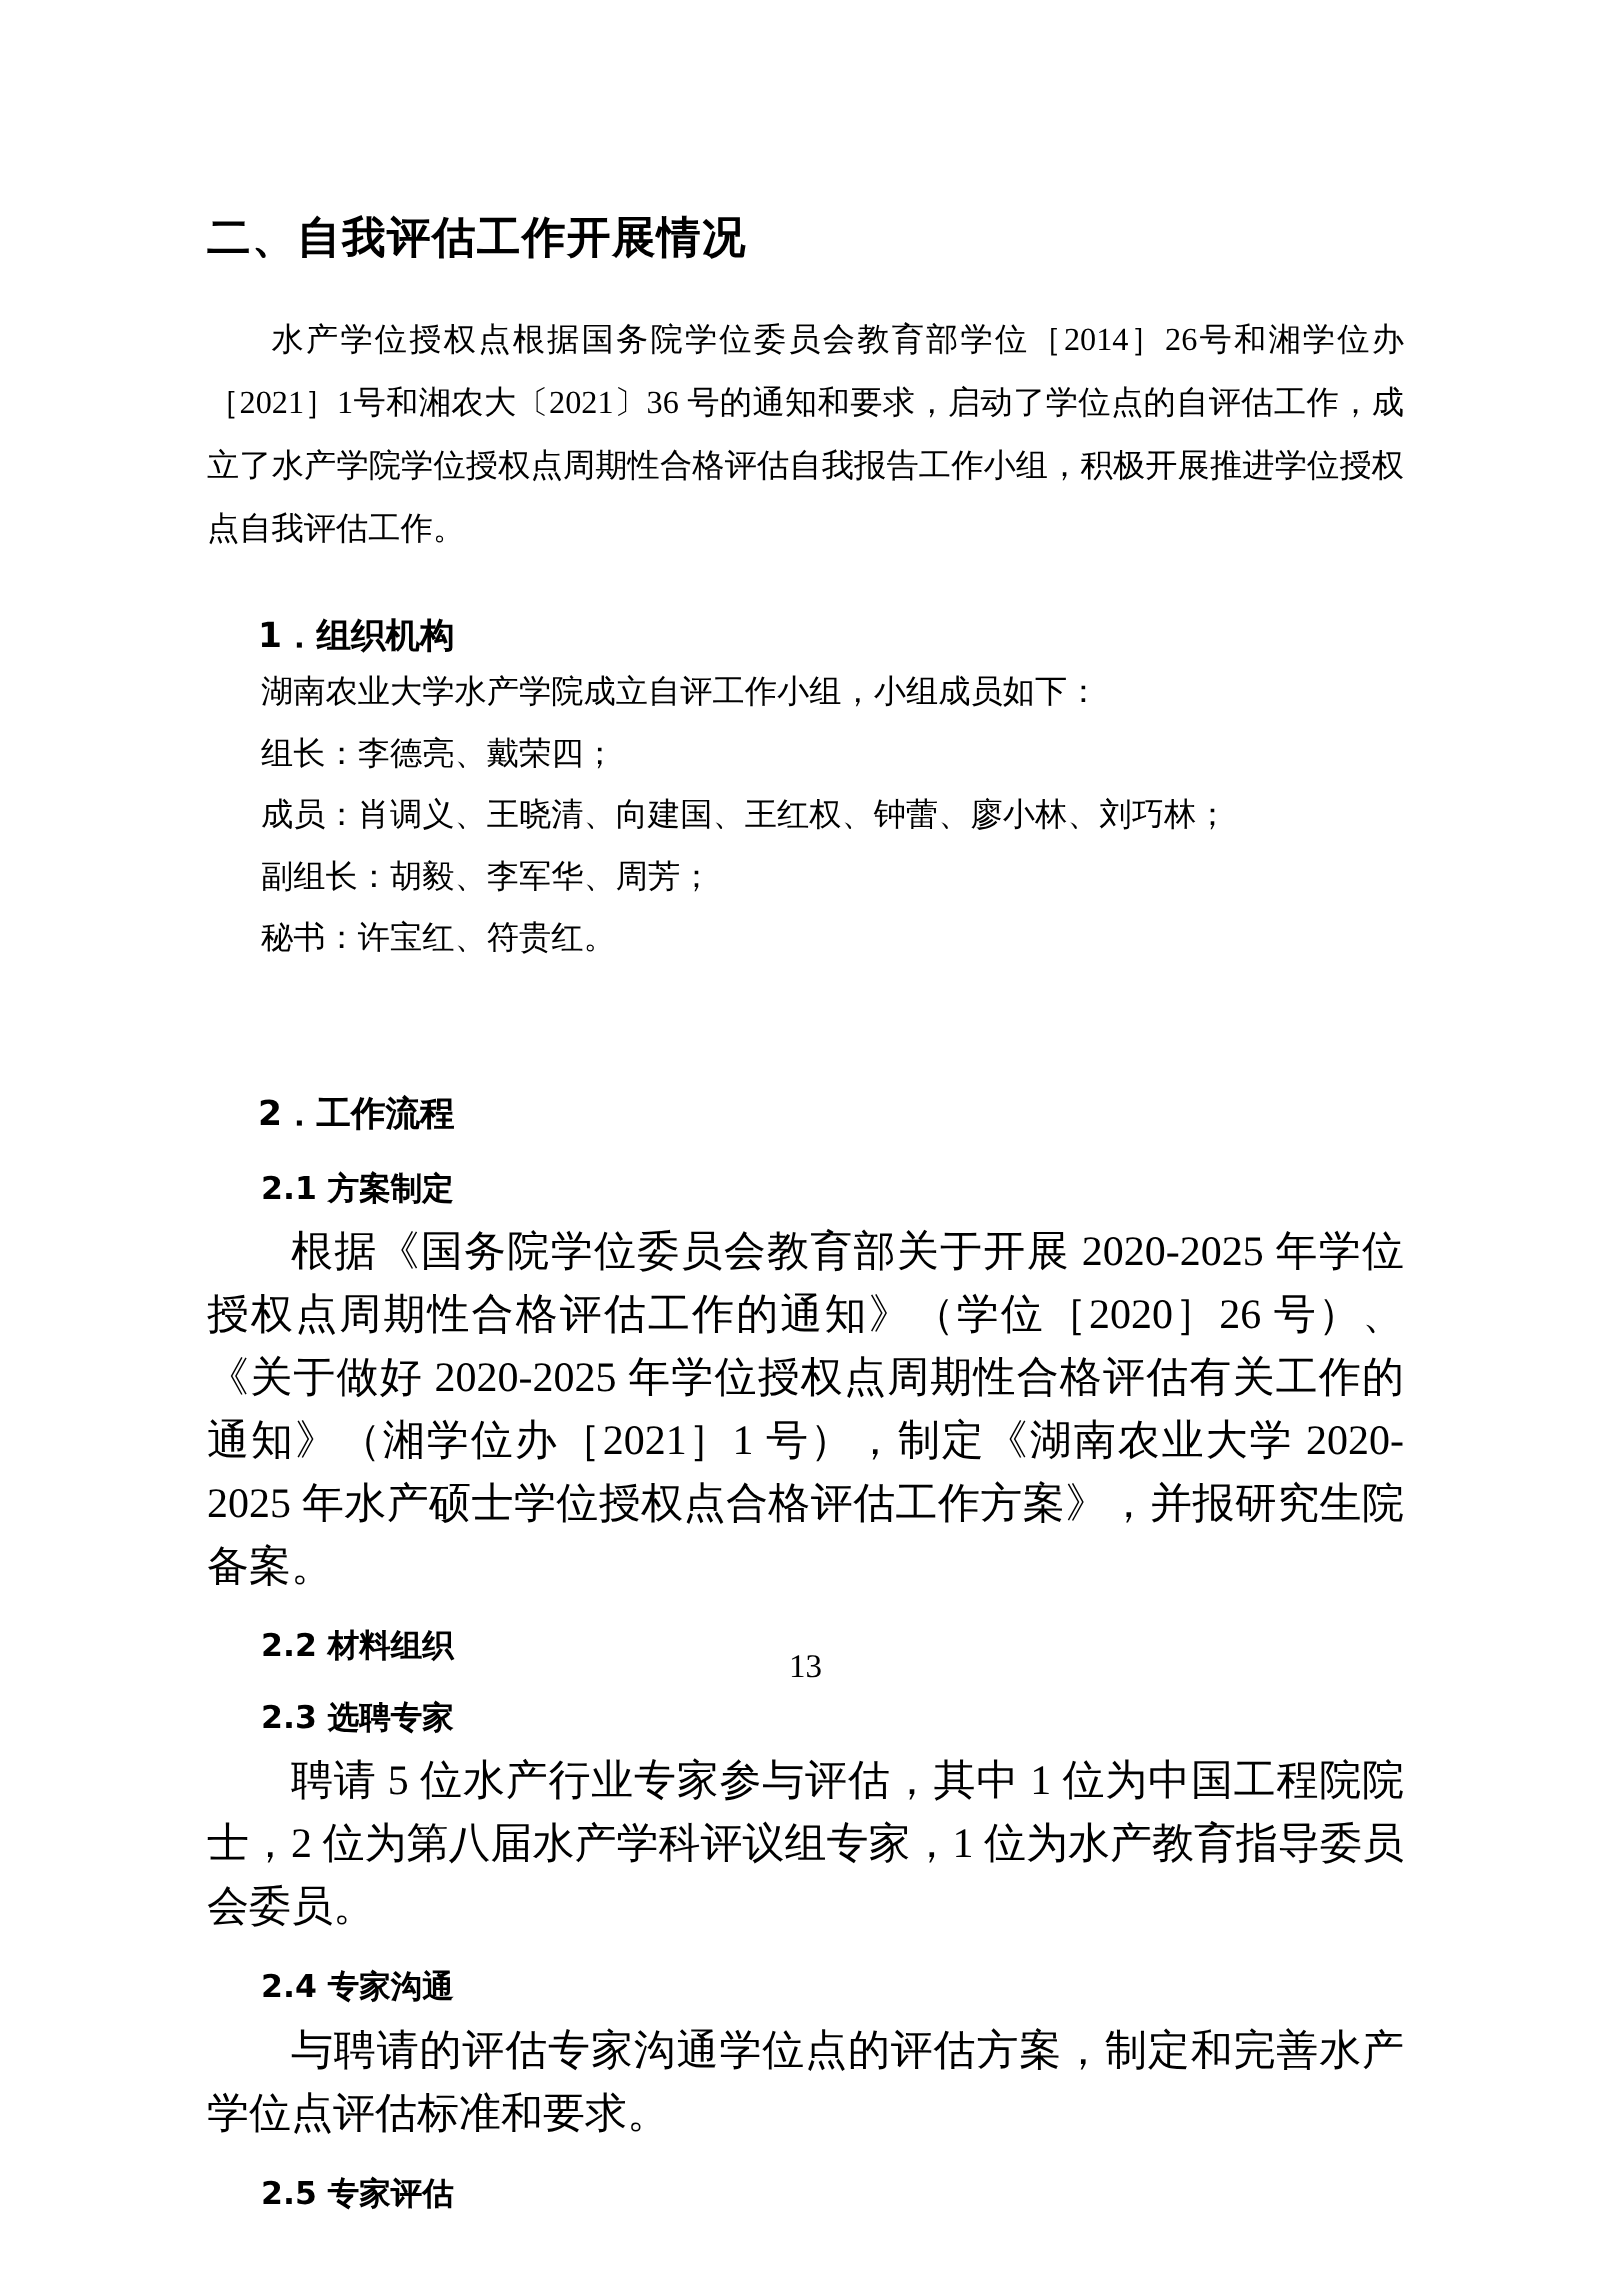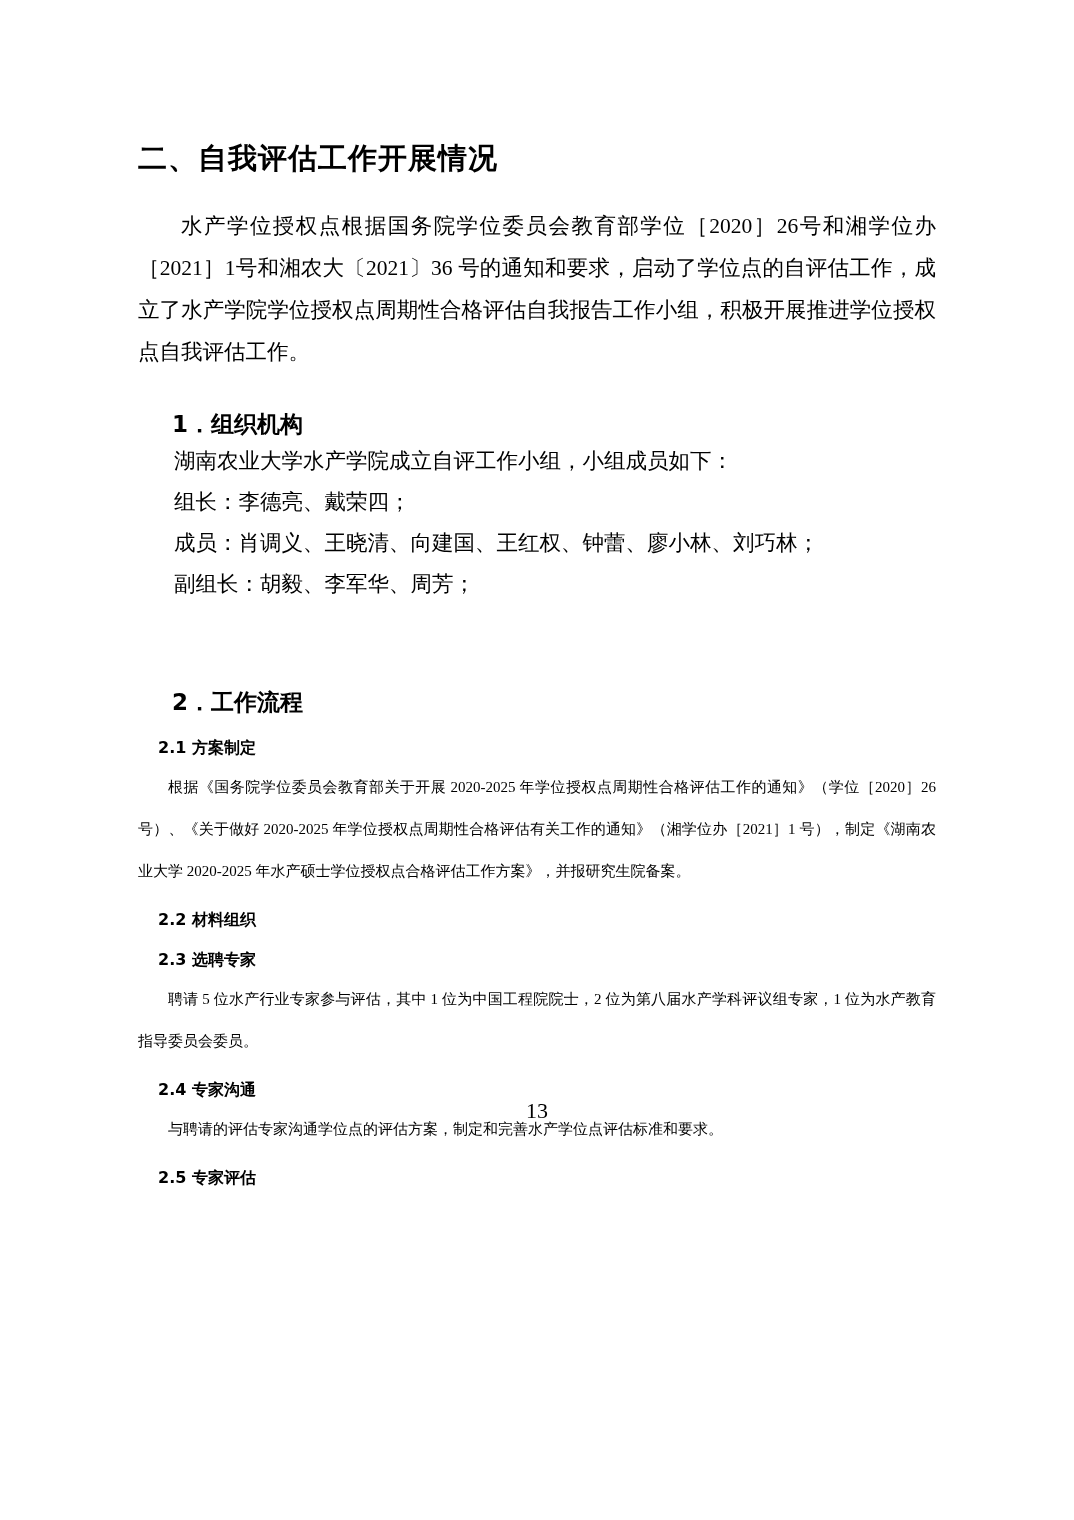--- a/index.html
+++ b/index.html
@@ -40,35 +40,35 @@
   }
   .h2 {
     font-family: "DejaVu Sans", "Liberation Sans", sans-serif;
     font-size: 23px;
     font-weight: 700;
     margin: 34px 0 0 34px;
     line-height: 1.5;
   }
   .h3 {
     font-family: "DejaVu Sans", "Liberation Sans", sans-serif;
-    font-size: 16px;
+    font-size: 21px;
     font-weight: 700;
-    margin: 16px 0 0 20px;
+    margin: 16px 0 0 36px;
     line-height: 1.5;
   }
   .plain-line {
     font-size: 21.5px;
     line-height: 41px;
     margin: 0;
     padding-left: 36px;
   }
   .plain-line.first {
   }
   .indent-p {
-    font-size: 15px;
+    font-size: 28px;
     line-height: 42px;
     text-align: justify;
     text-justify: inter-ideograph;
     margin: 6px 0 0 0;
     text-indent: 2em;
   }
   .gap-lg {
     height: 46px;
   }
   .page-number {
@@ -81,28 +81,29 @@
     font-family: "Liberation Serif", serif;
   }
 </style>
 </head>
 <body>
 
 <div class="page">
 
   <h1 class="h1">二、自我评估工作开展情况</h1>
 
-  <p class="body-p">水产学位授权点根据国务院学位委员会教育部学位［2020］26号和湘学位办［2021］1号和湘农大〔2021〕36 号的通知和要求，启动了学位点的自评估工作，成立了水产学院学位授权点周期性合格评估自我报告工作小组，积极开展推进学位授权点自我评估工作。</p>
+  <p class="body-p">水产学位授权点根据国务院学位委员会教育部学位［2014］26号和湘学位办［2021］1号和湘农大〔2021〕36 号的通知和要求，启动了学位点的自评估工作，成立了水产学院学位授权点周期性合格评估自我报告工作小组，积极开展推进学位授权点自我评估工作。</p>
 
   <h2 class="h2">1．组织机构</h2>
 
   <p class="plain-line first">湖南农业大学水产学院成立自评工作小组，小组成员如下：</p>
   <p class="plain-line">组长：李德亮、戴荣四；</p>
   <p class="plain-line">成员：肖调义、王晓清、向建国、王红权、钟蕾、廖小林、刘巧林；</p>
   <p class="plain-line">副组长：胡毅、李军华、周芳；</p>
+  <p class="plain-line">秘书：许宝红、符贵红。</p>
 
   <div class="gap-lg"></div>
 
   <h2 class="h2">2．工作流程</h2>
 
   <h3 class="h3">2.1 方案制定</h3>
   <p class="indent-p">根据《国务院学位委员会教育部关于开展 2020-2025 年学位授权点周期性合格评估工作的通知》（学位［2020］26 号）、《关于做好 2020-2025 年学位授权点周期性合格评估有关工作的通知》（湘学位办［2021］1 号），制定《湖南农业大学 2020-2025 年水产硕士学位授权点合格评估工作方案》，并报研究生院备案。</p>
 
   <h3 class="h3">2.2 材料组织</h3>
 

